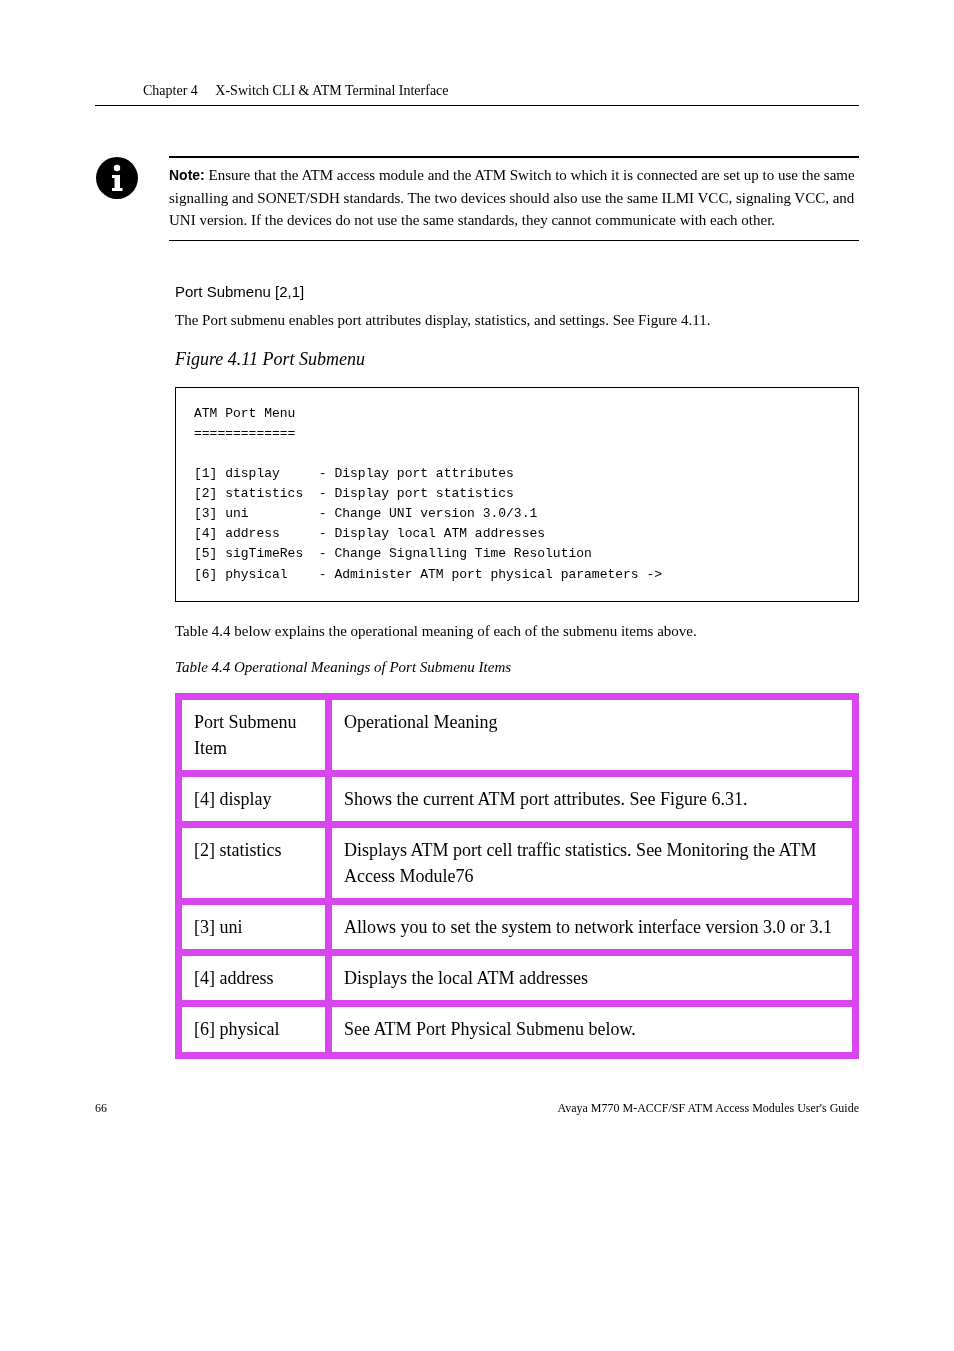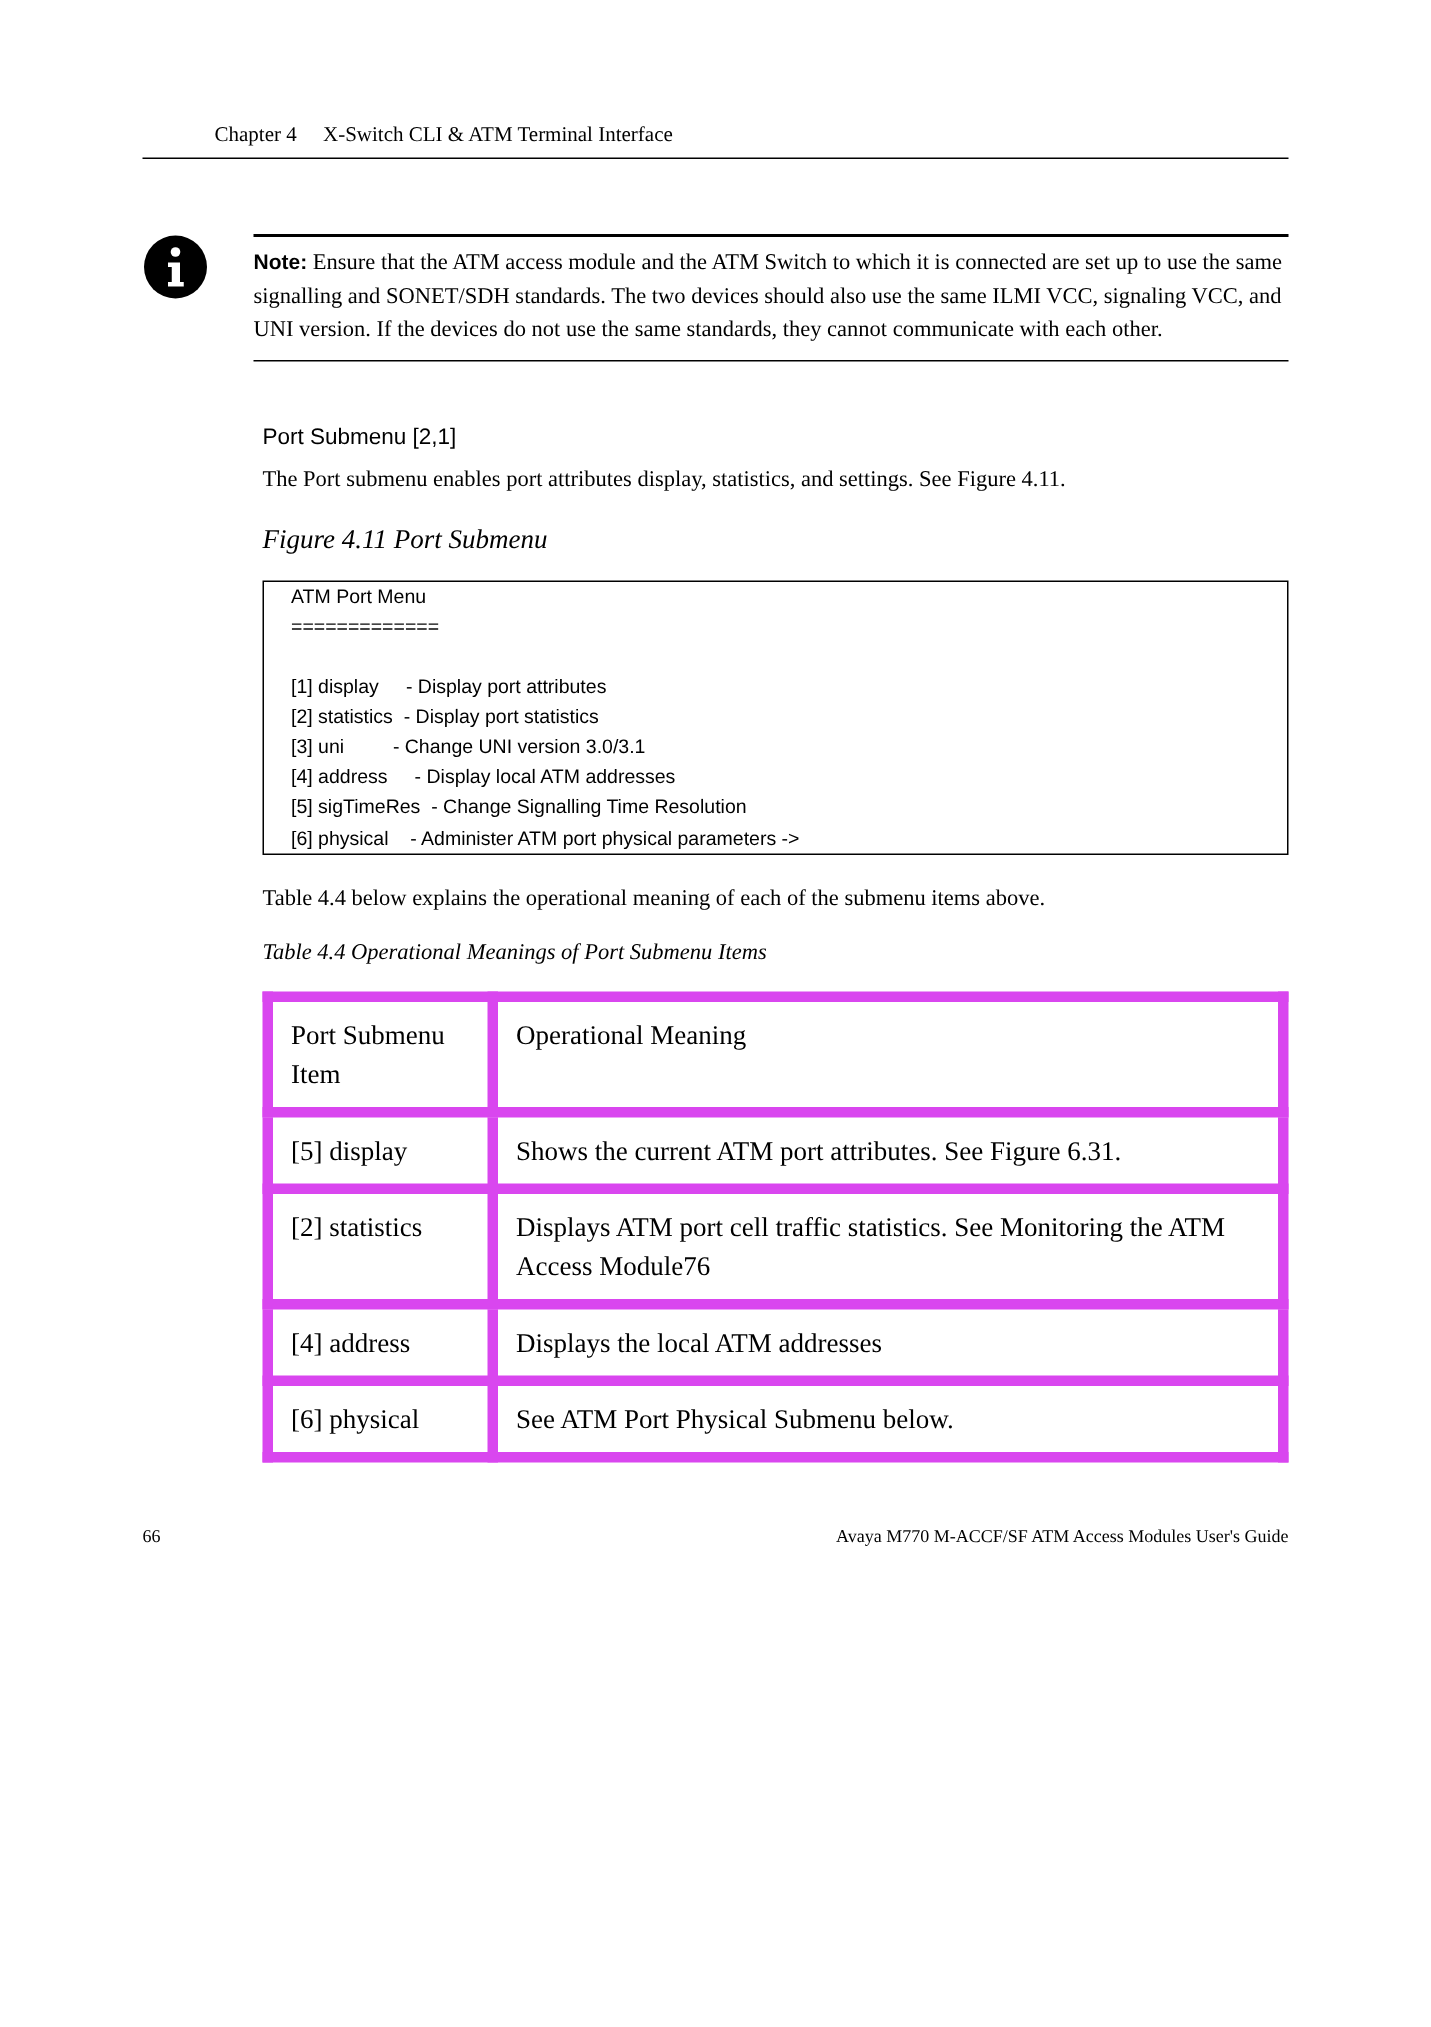--- a/index.html
+++ b/index.html
@@ -68,22 +68,22 @@
     }
     .figure-caption {
       margin-left: 80px;
       font-style: italic;
       font-size: 18px;
       margin-bottom: 14px;
     }
     .code-block {
       margin-left: 80px;
       border: 1px solid #000;
-      padding: 0 18px;
-      font-family: Liberation Sans, sans-serif;
+      padding: 16px 18px;
+      font-family: Liberation Mono, monospace;
       font-size: 13px;
       line-height: 1.55;
       white-space: pre;
       margin-bottom: 18px;
     }
     .table-caption {
       margin-left: 80px;
       font-style: italic;
       font-size: 15px;
       margin-bottom: 14px;
@@ -165,26 +165,30 @@
 
 <table class="data-table">
   <thead>
     <tr>
       <th class="col1">Port Submenu Item</th>
       <th>Operational Meaning</th>
     </tr>
   </thead>
   <tbody>
     <tr>
-      <td class="col1">[5] display</td>
+      <td class="col1">[4] display</td>
       <td>Shows the current ATM port attributes. See Figure 6.31.</td>
     </tr>
     <tr>
       <td class="col1">[2] statistics</td>
       <td>Displays ATM port cell traffic statistics. See Monitoring the ATM Access Module76</td>
+    </tr>
+    <tr>
+      <td class="col1">[3] uni</td>
+      <td>Allows you to set the system to network interface version 3.0 or 3.1</td>
     </tr>
     <tr>
       <td class="col1">[4] address</td>
       <td>Displays the local ATM addresses</td>
     </tr>
     <tr>
       <td class="col1">[6] physical</td>
       <td>See ATM Port Physical Submenu below.</td>
     </tr>
   </tbody>

